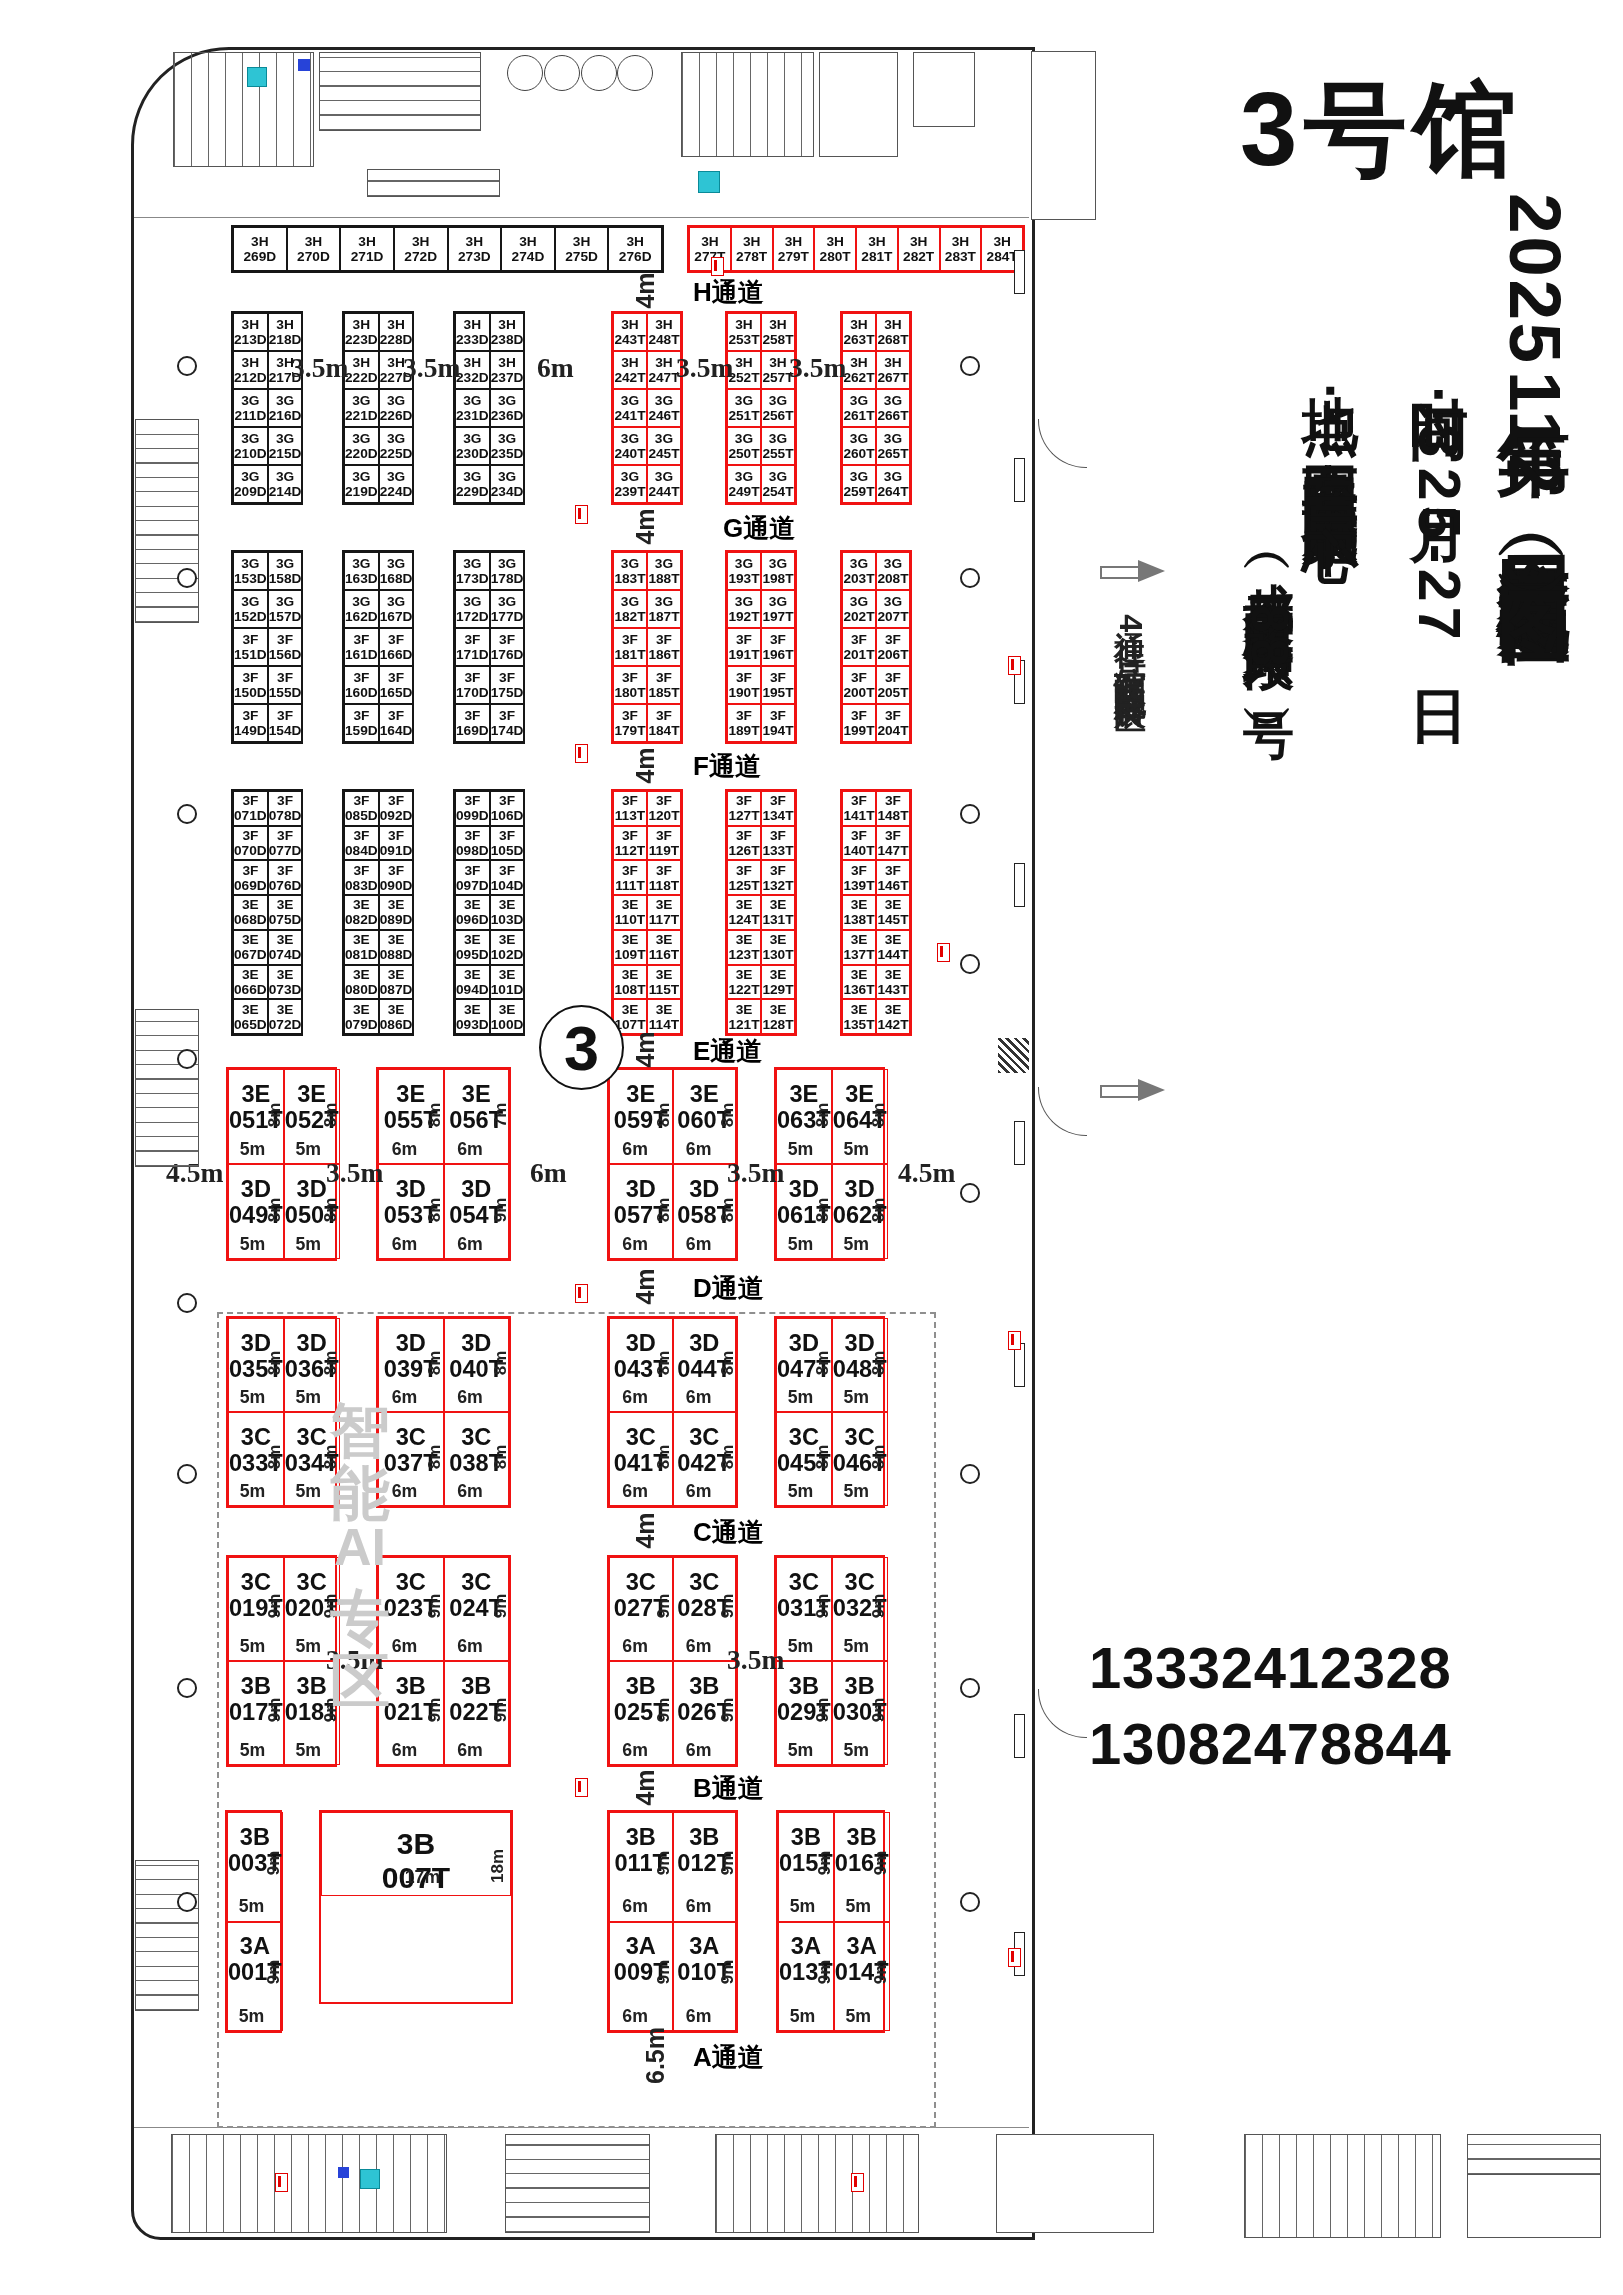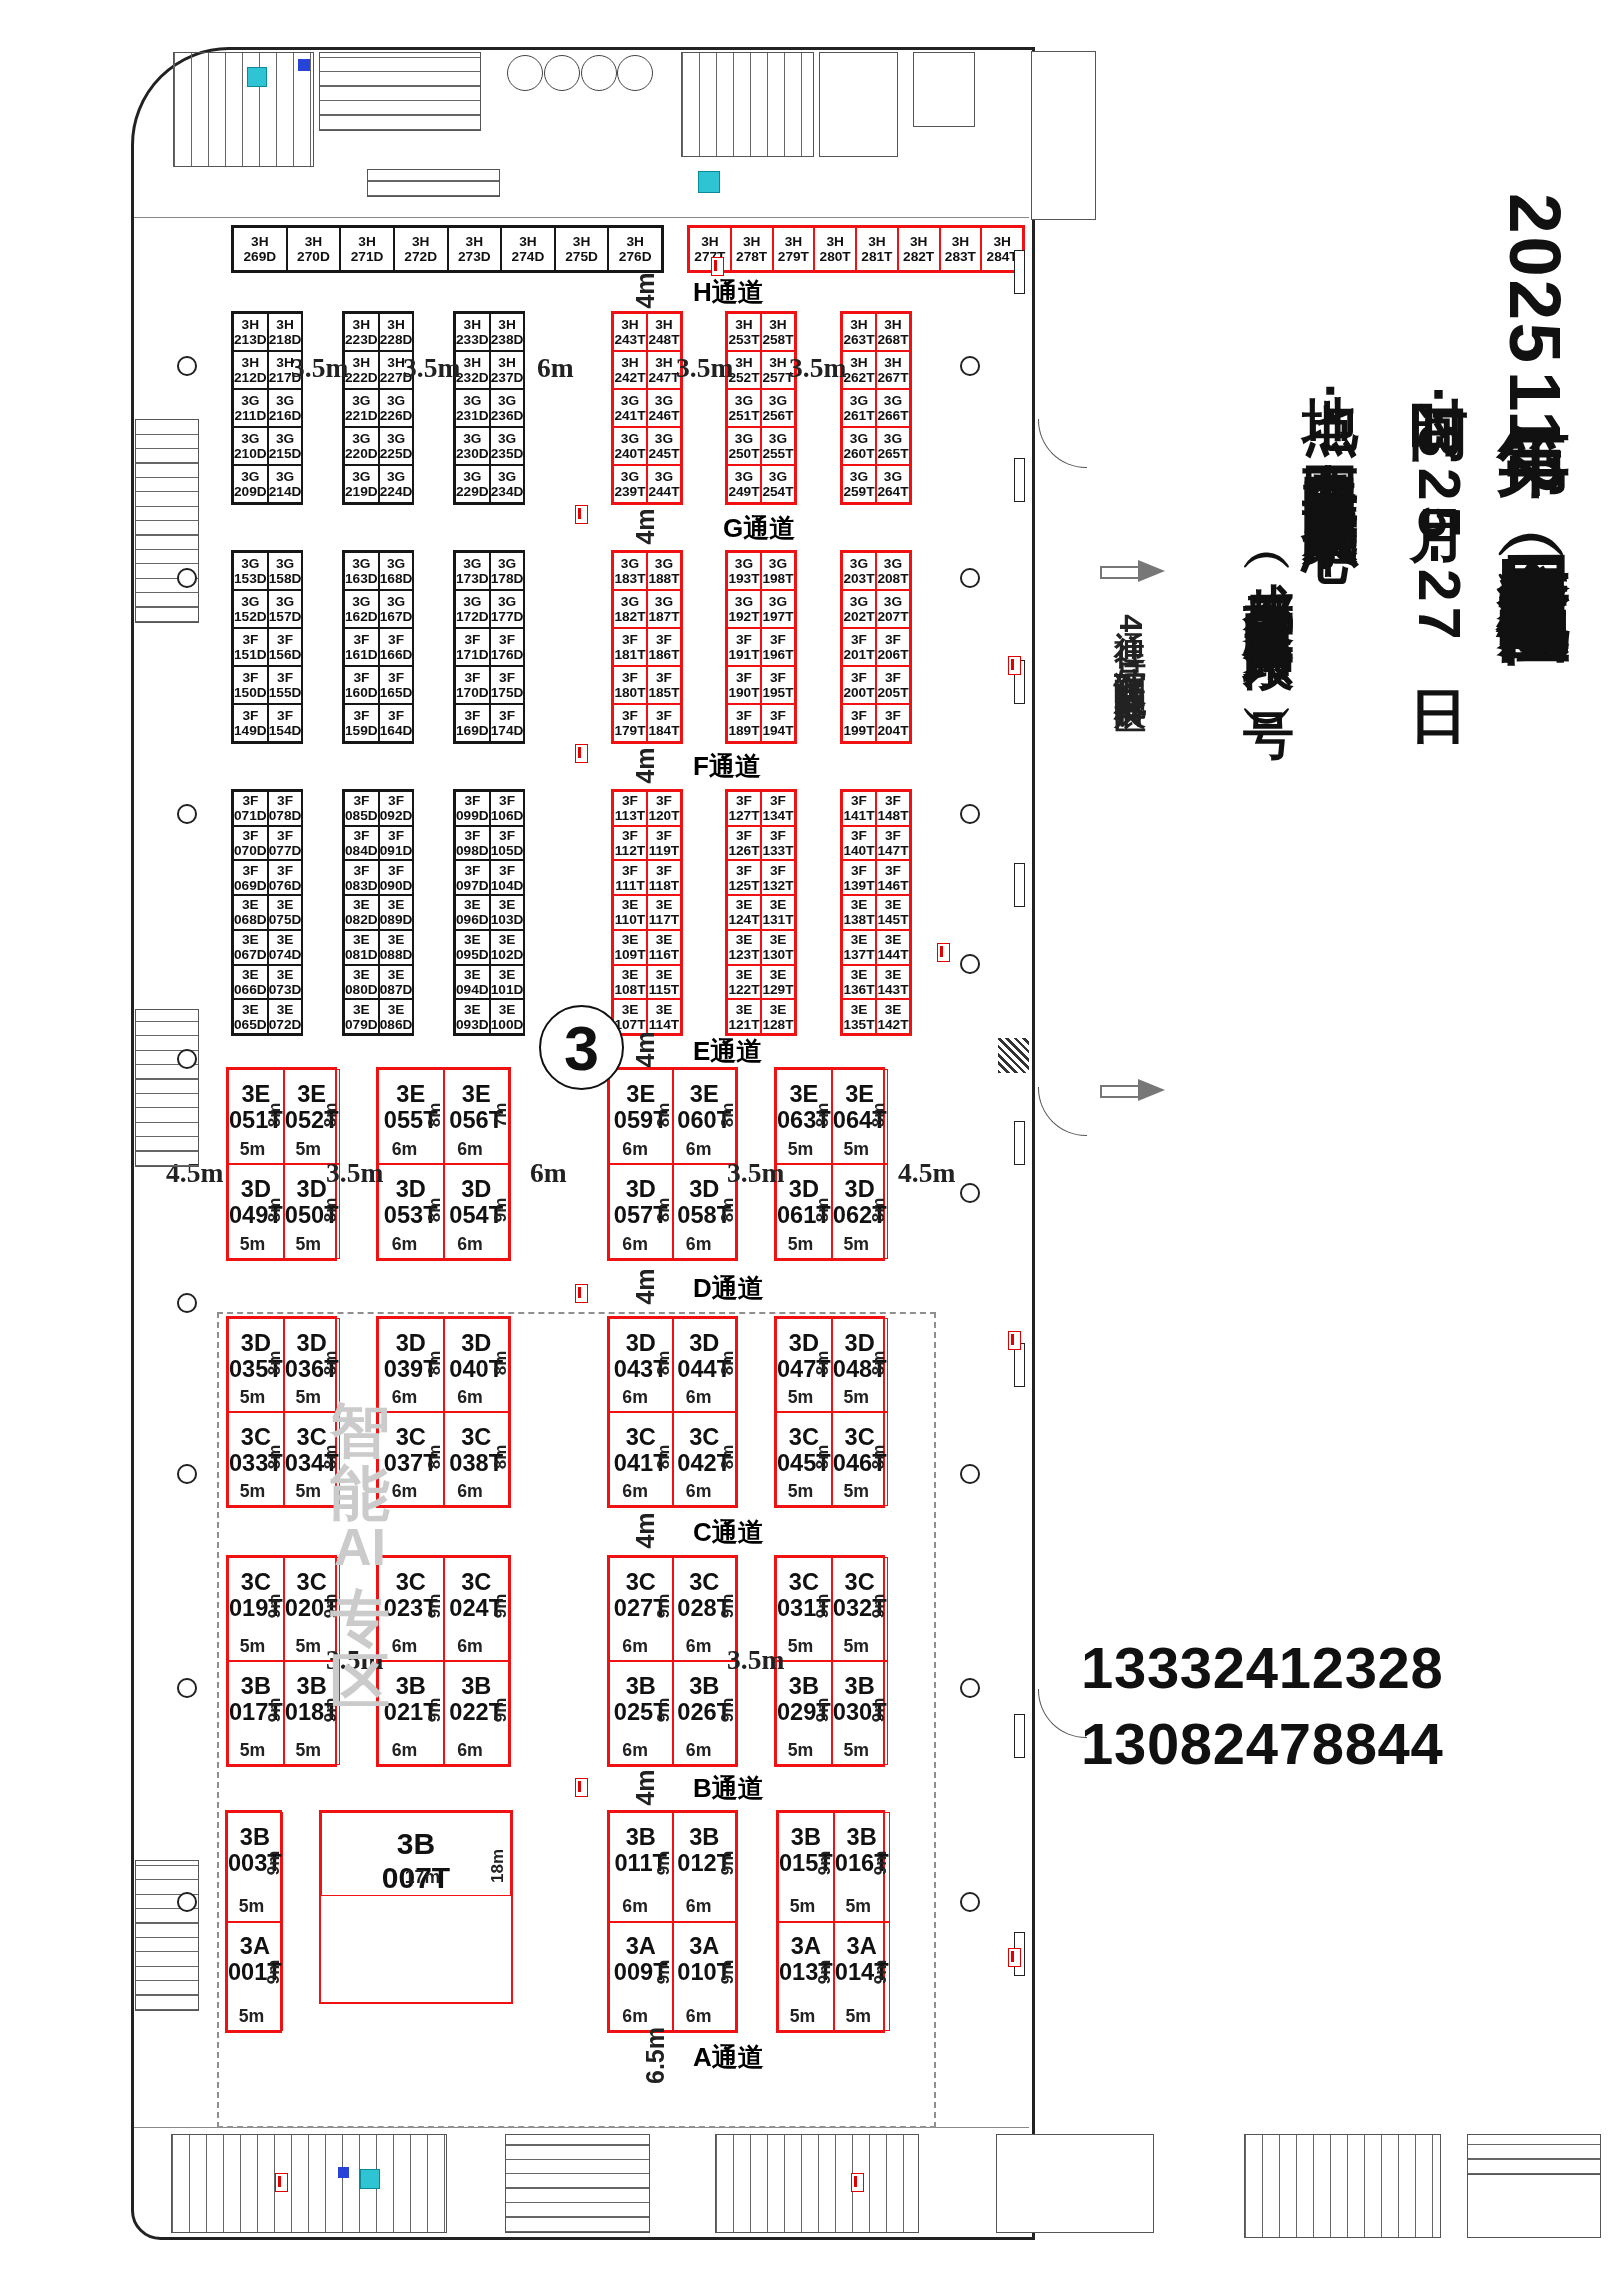--- a/index.html
+++ b/index.html
@@ -56,21 +56,21 @@
   .hall-title{position:absolute;left:1240px;top:62px;font-size:103px;font-weight:900;letter-spacing:6.5px;}
   .vcol{position:absolute;writing-mode:vertical-rl;text-orientation:mixed;font-weight:800;line-height:1.05;}
   .v-title{left:1496px;top:193px;height:2088px;font-size:73px;font-weight:900;letter-spacing:2.6px;}
   .v-time{left:1407px;top:350px;height:753px;font-size:59px;letter-spacing:5.2px;}
   .v-venue{left:1301px;top:350px;height:1322px;font-size:56px;letter-spacing:3.9px;}
   .v-addr{left:1242px;top:537px;height:1165px;font-size:51px;letter-spacing:5.2px;font-weight:700;}
   .v-pass{left:1113px;top:605px;height:497px;font-size:32px;letter-spacing:4.6px;font-weight:700;color:#222;}
   .contact{position:absolute;left:1081px;top:1625px;font-weight:800;}
   .contact .c1{font-size:46px;}
   .contact .nm{font-size:52px;margin-top:14.4px;}
-  .contact .ph{font-size:58px;margin-top:9.2px;letter-spacing:0.7px;}
+  .contact .ph{font-size:58px;margin-top:9.2px;letter-spacing:0.7px;margin-left:8px;}
   .parrow{position:absolute;width:68px;height:23.6px;}
   .parrow .shft{position:absolute;left:0;top:5.9px;width:37px;height:9.2px;border:2px solid #777;border-right:none;background:#fff;}
   .parrow .hd{position:absolute;left:38px;top:0;width:0;height:0;border-left:27.5px solid #777;
               border-top:11.8px solid transparent;border-bottom:11.8px solid transparent;}
 </style>
 </head>
 <body>
 
 <div class="page">
 
@@ -1188,20 +1188,21 @@
       <div class="exit" style="position: absolute; left: 1008px; top: 1331px;"></div>
       <div class="exit" style="position: absolute; left: 1008px; top: 1948px;"></div>
       <div class="exit" style="position: absolute; left: 575px; top: 505px;"></div>
       <div class="exit" style="position: absolute; left: 575px; top: 744px;"></div>
       <div class="exit" style="position: absolute; left: 575px; top: 1284px;"></div>
       <div class="exit" style="position: absolute; left: 575px; top: 1778px;"></div>
       <div class="exit" style="position: absolute; left: 275px; top: 2173px;"></div>
       <div class="exit" style="position: absolute; left: 851px; top: 2173px;"></div>
     </div>
 
+  <div class="hall-title">3号馆</div>
   <div class="vcol v-title">2025年第112届全国糖酒会（食品机械展区）展位图</div>
   <div class="vcol v-time">时间：3月25-27日</div>
   <div class="vcol v-venue">地点：中国西部国际博览城国际展览展示中心</div>
   <div class="vcol v-addr">（成都市天府新区福州路东段88号）</div>
 
   <div class="parrow" style="left:1100px;top:560px;">
     <div class="shft"></div>
     <div class="hd"></div>
   </div>
   <div class="vcol v-pass">通往4号馆调味品及配料展区</div>

